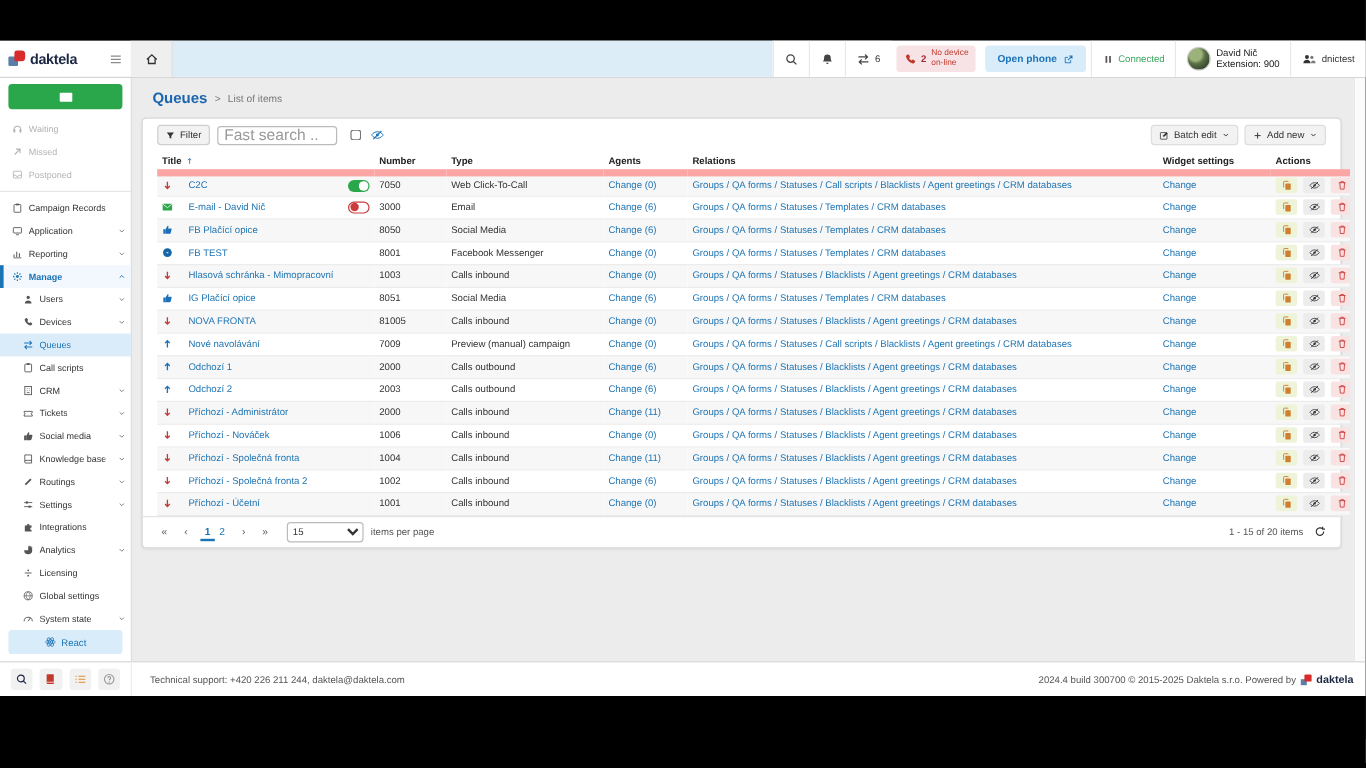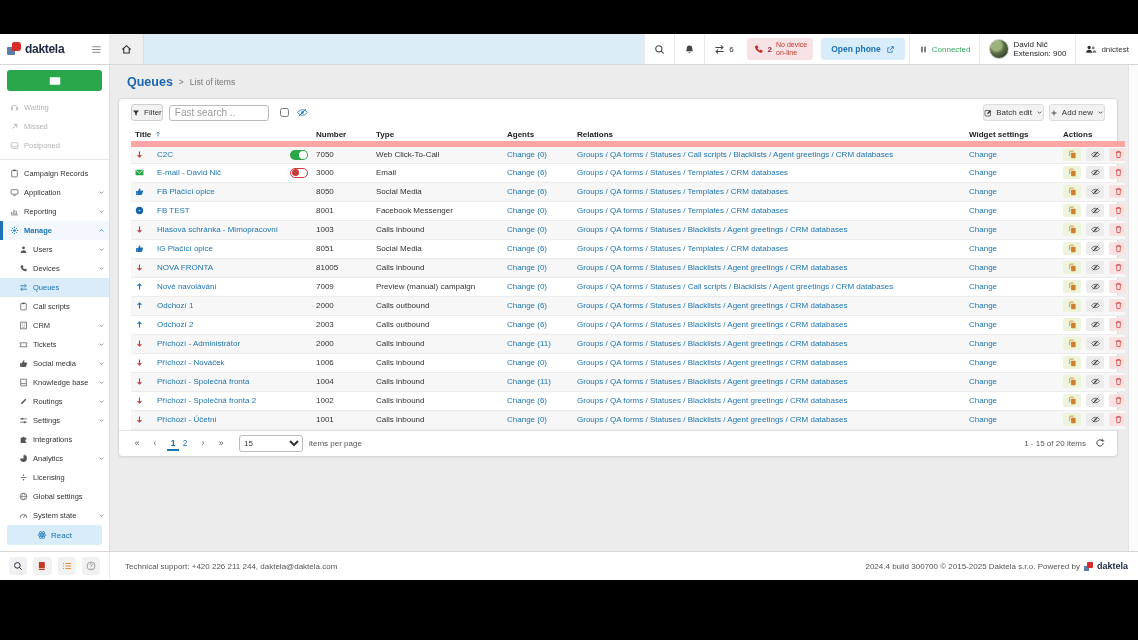--- a/index.html
+++ b/index.html
@@ -59,24 +59,24 @@
 
   .content{flex:1;display:flex;flex-direction:column;background:#ececec;min-width:0}
   .scroll-strip{width:10px;flex:none;background:#fbfbfb;border-left:1px solid #e3e3e3}
   .breadcrumb{height:33px;flex:none;display:flex;align-items:center;padding-left:17px;gap:6px}
   .bc-title{font-size:12.5px;font-weight:bold;color:#1a66ad}
   .bc-sep,.bc-sub{font-size:8.5px;color:#777}
 
   
   .card{margin:0 10px 0 8px;background:#fff;border:1px solid #d9d9d9;border-radius:4px;box-shadow:0 1px 2px rgba(0,0,0,.06);display:flex;flex-direction:column}
   .toolbar{height:27px;flex:none;display:flex;align-items:center;padding:0 12px;gap:6px}
-  .btn{display:inline-flex;align-items:center;gap:4px;height:17px;padding:0 0;background:#f2f2f2;border:1px solid #cfcfcf;border-radius:3px;font-size:8px;color:#333;cursor:pointer;font-family:inherit}
+  .btn{display:inline-flex;align-items:center;gap:4px;height:17px;padding:0 6px;background:#f2f2f2;border:1px solid #cfcfcf;border-radius:3px;font-size:8px;color:#333;cursor:pointer;font-family:inherit}
   .btn .ic{width:8px;height:8px}
   .btn.flat{border-color:#ddd}
-  .search-input{width:100px;height:16px;border:1px solid #bbb;border-radius:3px;font-size:10px;padding:0 5px;color:#333;font-family:inherit}
+  .search-input{width:100px;height:16px;border:1px solid #bbb;border-radius:3px;font-size:13px;padding:0 5px;color:#333;font-family:inherit}
   .search-input::placeholder{color:#999}
   .chk{width:9px;height:9px;margin-left:5px;accent-color:#fff;cursor:pointer}
   .eye-toggle{background:none;border:none;color:#1d72b8;cursor:pointer;display:flex;align-items:center;padding:0 2px}
   .toolbar-right{margin-left:auto;display:flex;gap:5px}
 
   table{width:calc(100% - 24px);margin:1px 12px 0;border-collapse:collapse;table-layout:fixed;font-size:8px}
   col.c-title{width:181px}col.c-num{width:60px}col.c-type{width:131px}col.c-agents{width:70px}
   col.c-rel{width:392px}col.c-widget{width:94px}col.c-act{width:66px}
   th{height:17px;text-align:left;font-weight:bold;color:#222;border-bottom:6px solid #fca5a5;padding:0 4px;cursor:pointer;white-space:nowrap}
   th .sort{color:#4a7fb5;width:8px;height:8px;vertical-align:-1px}

